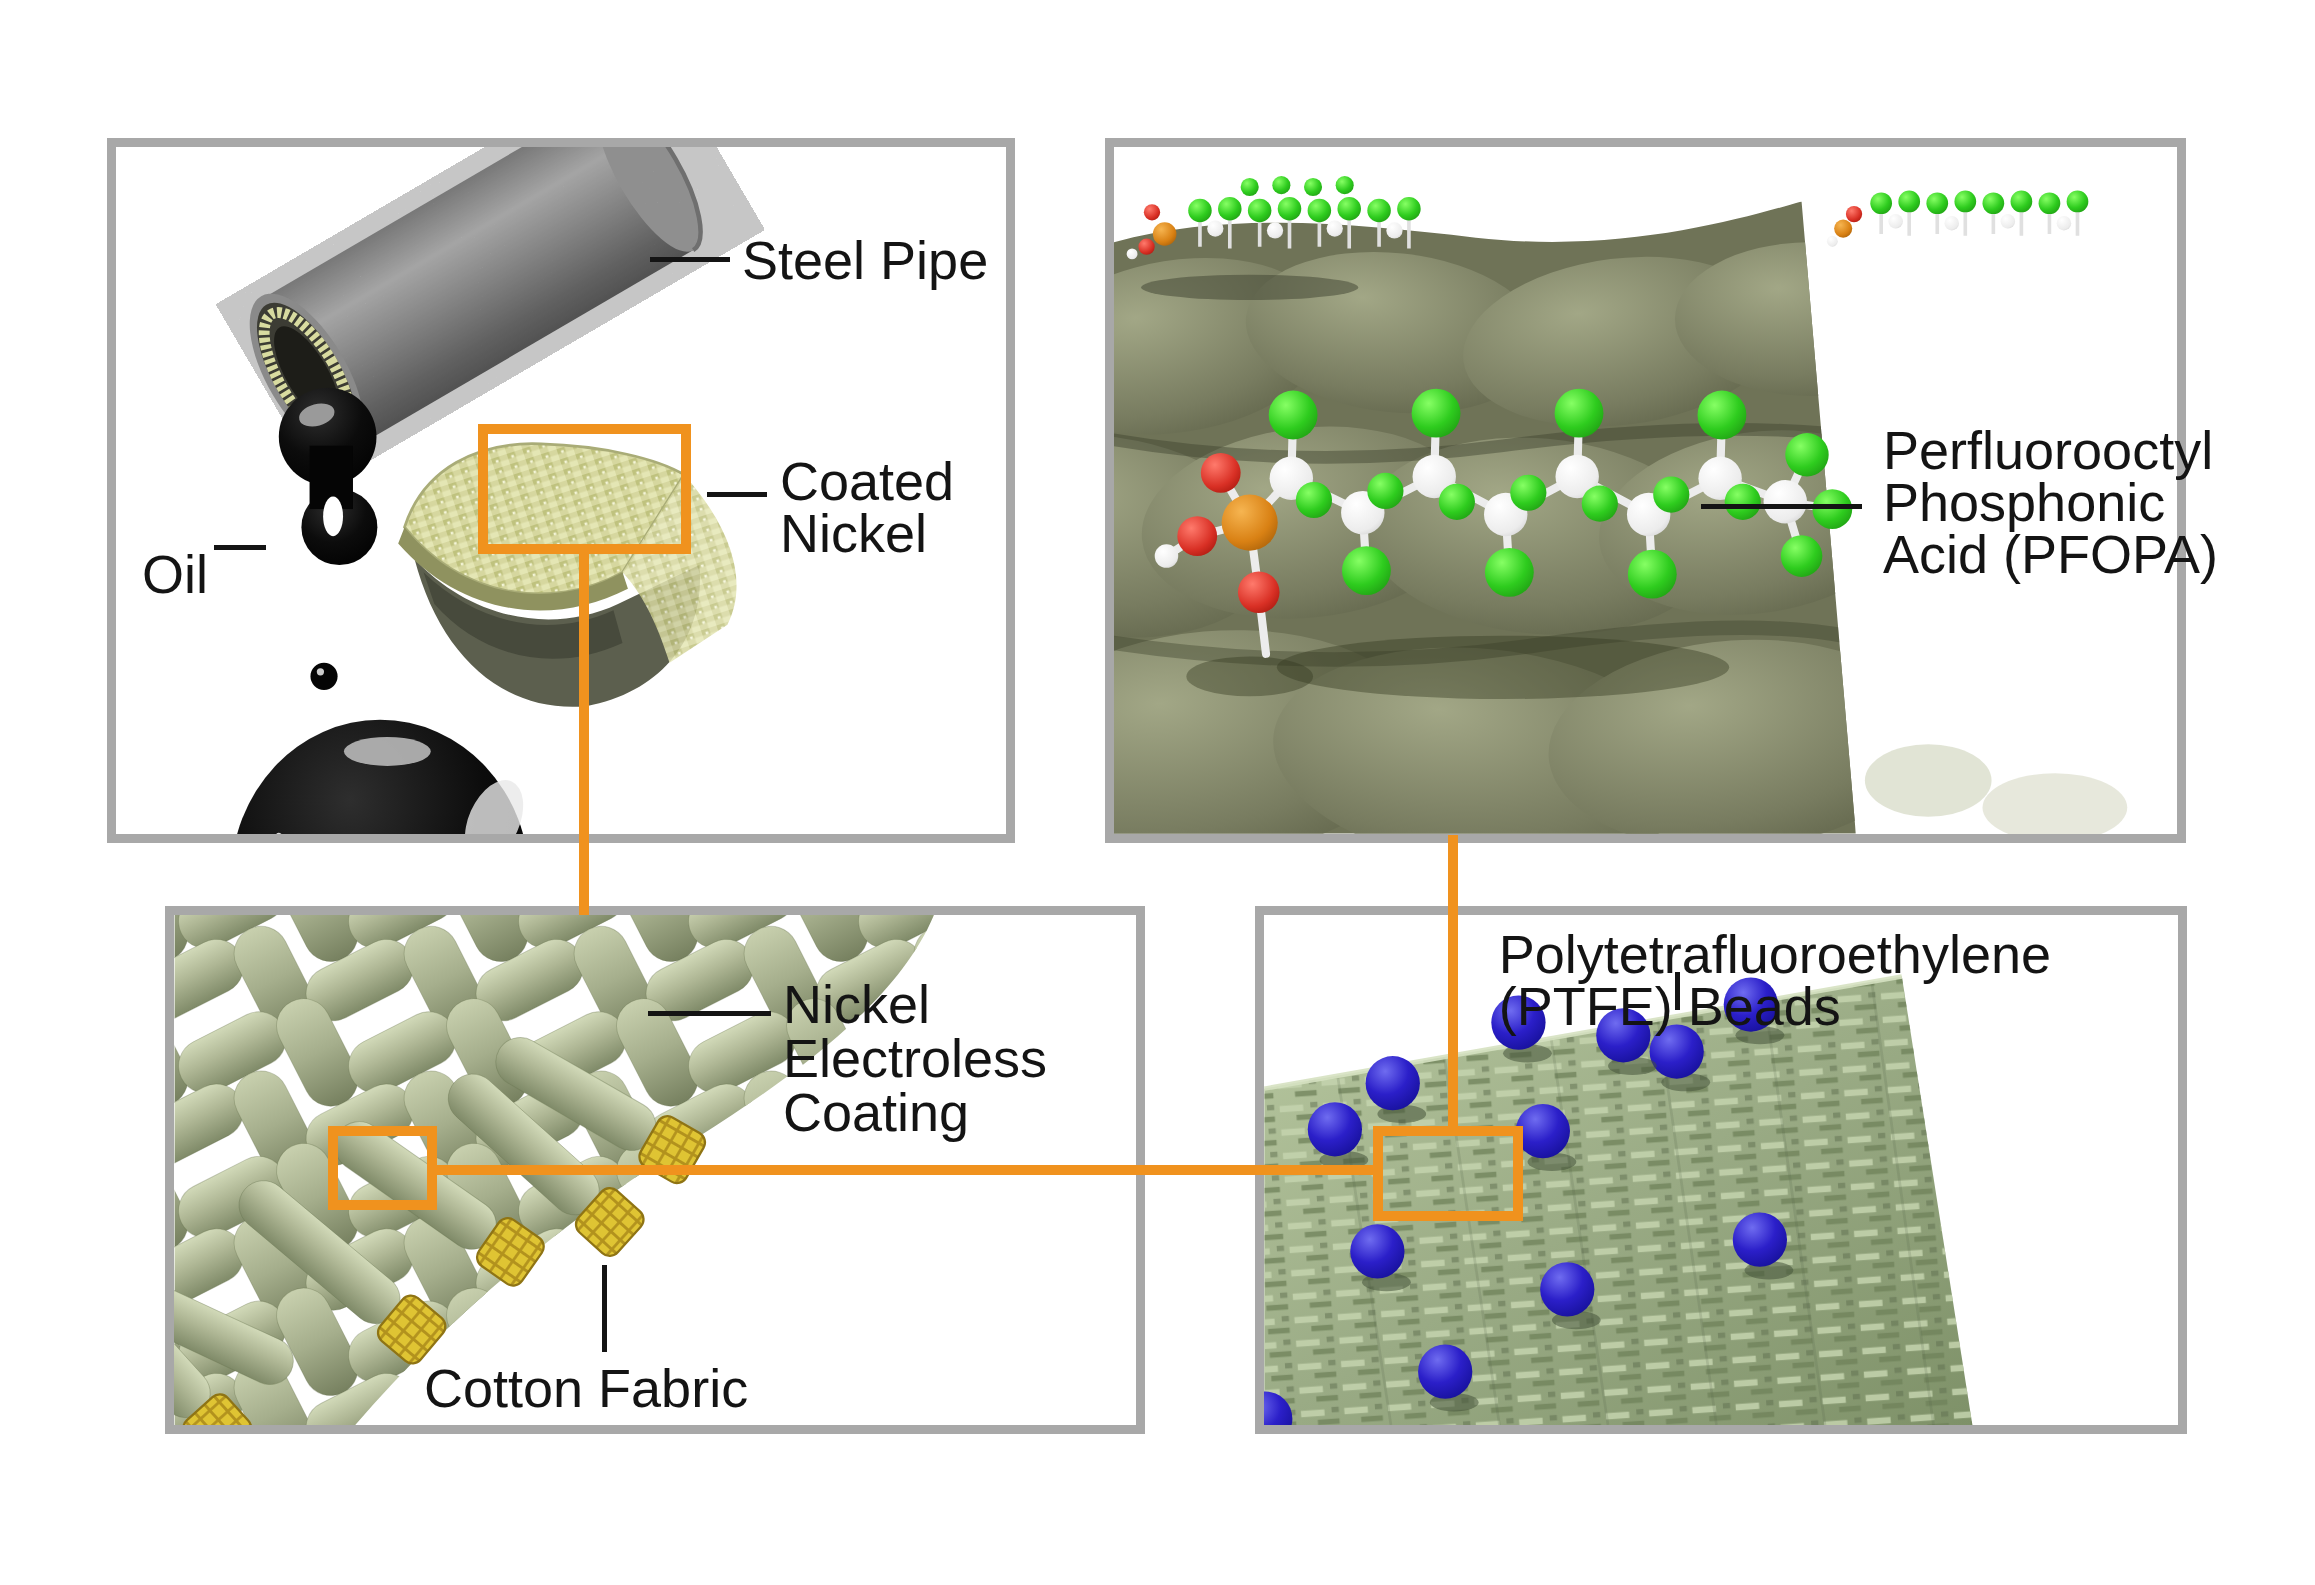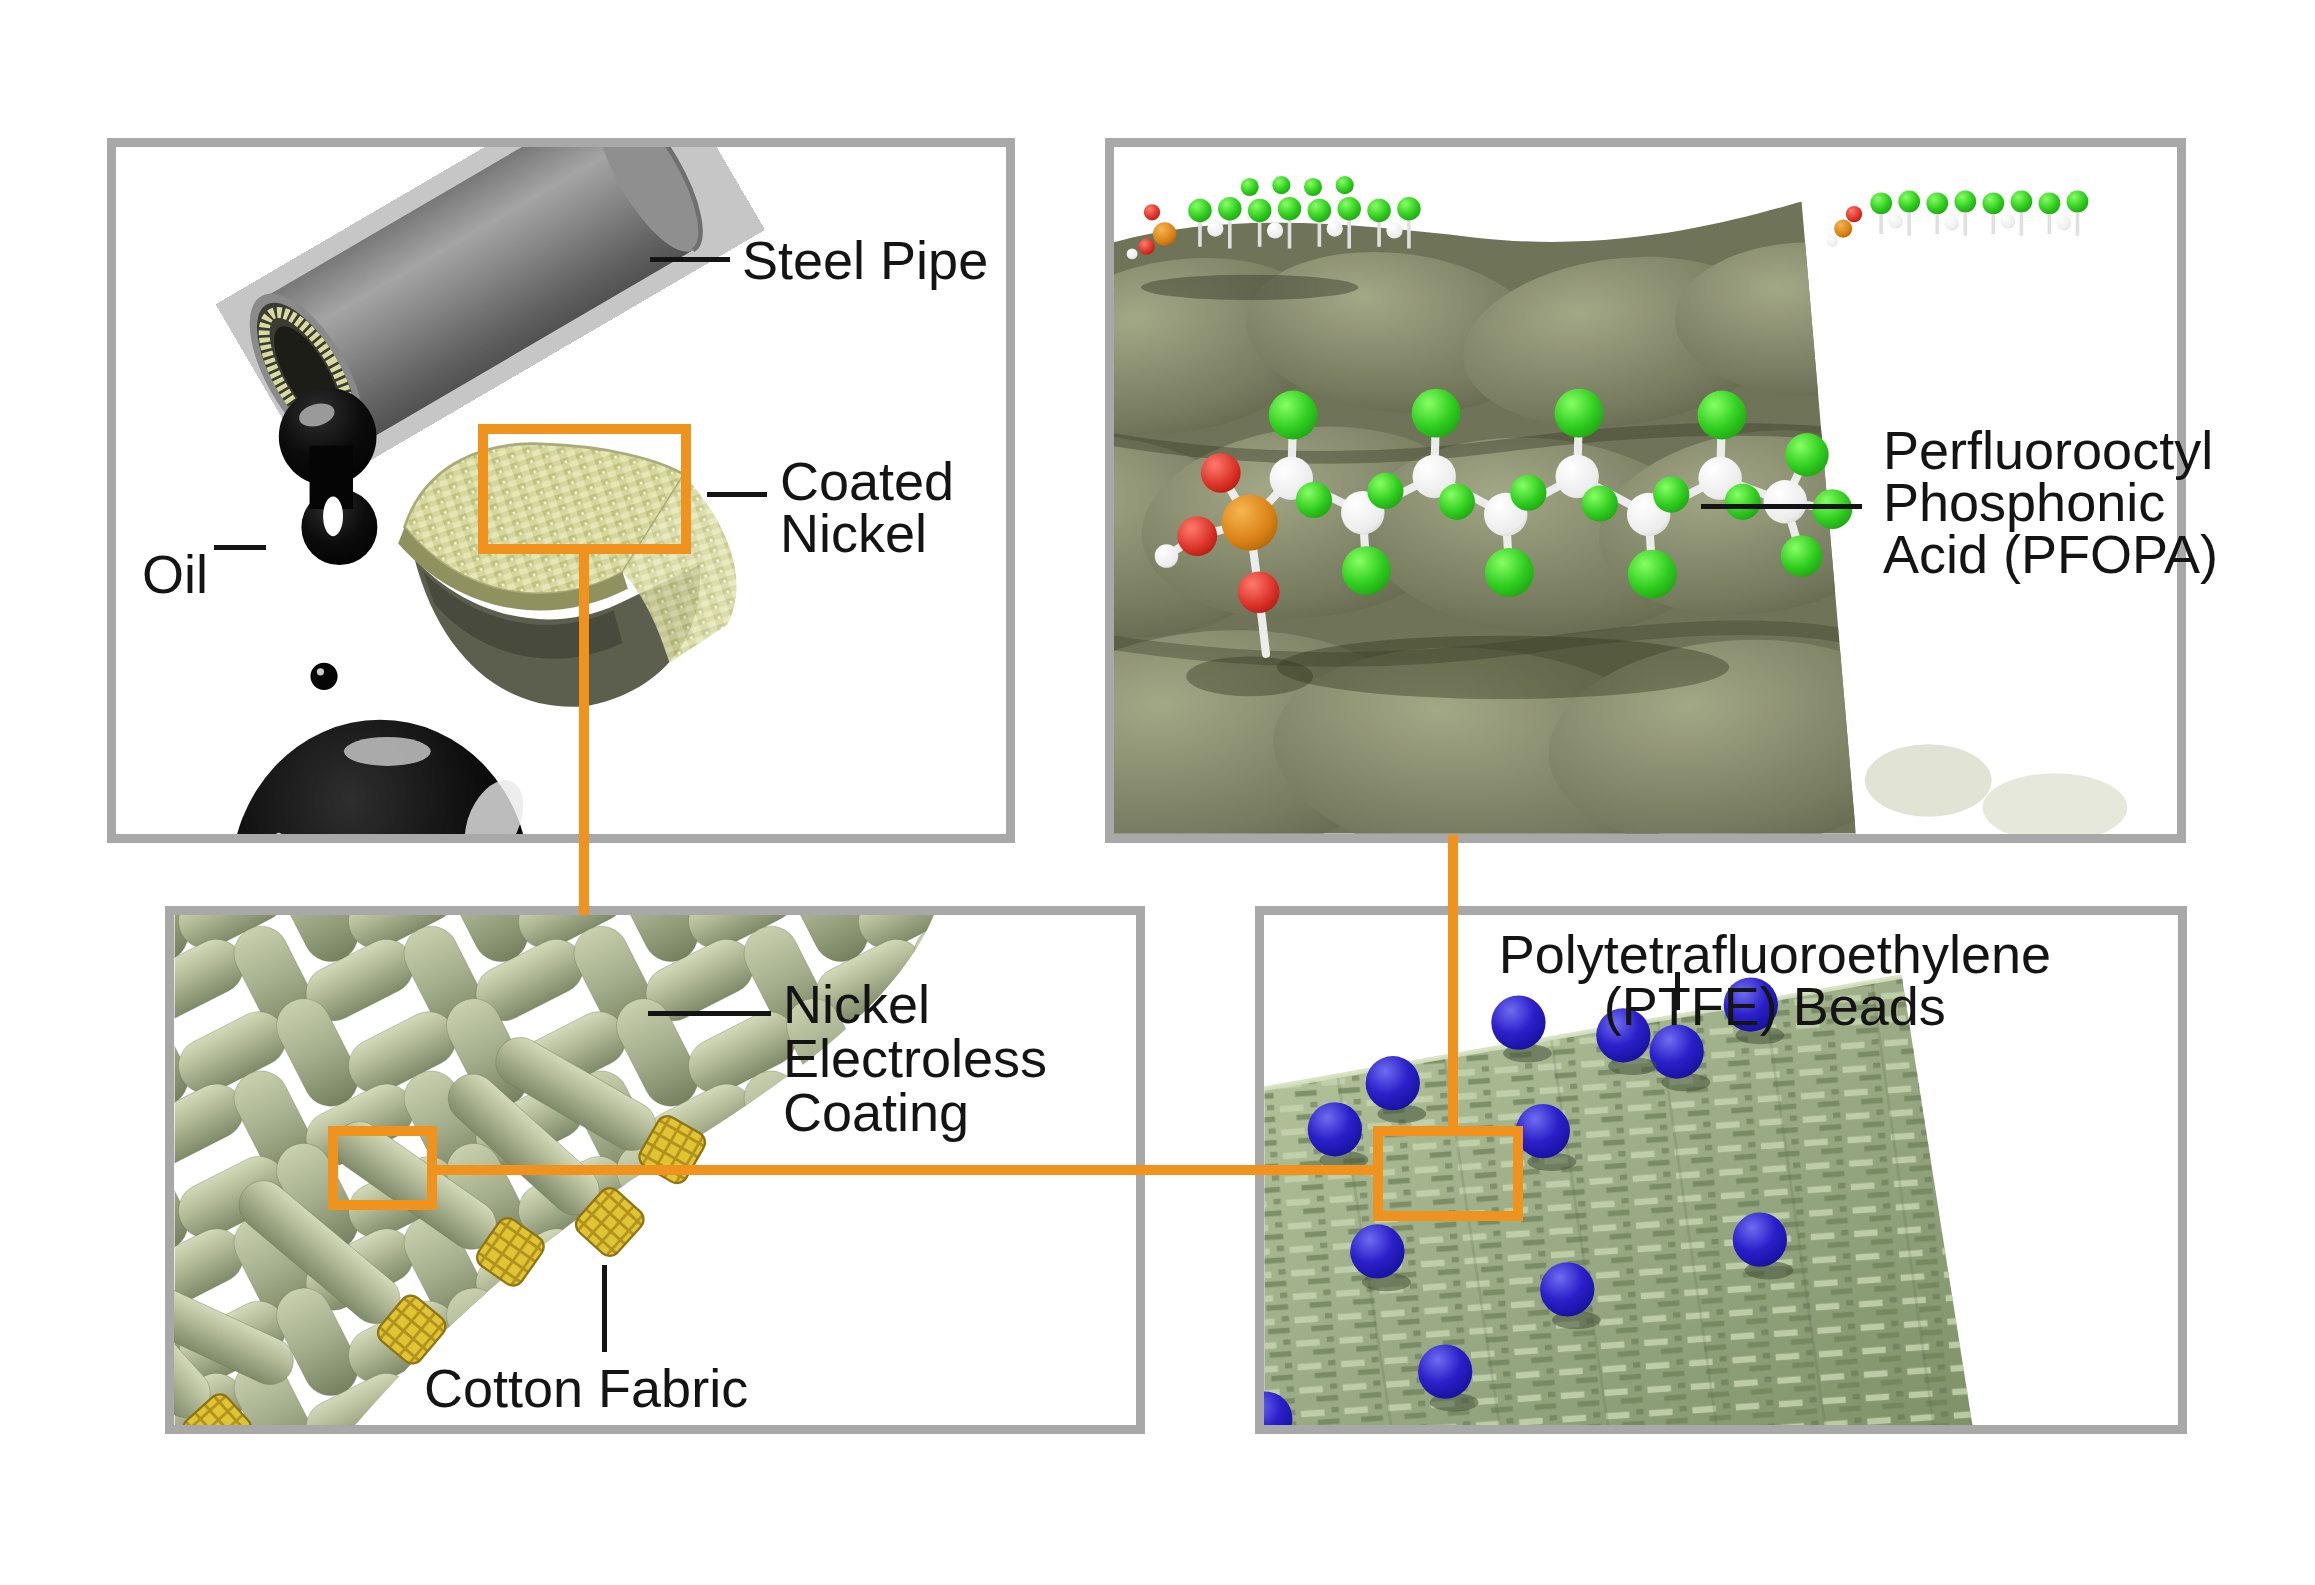--- a/index.html
+++ b/index.html
@@ -11,21 +11,21 @@
   #panel-weave  {left:165px; top:906px; width:980px; height:528px;}
   #panel-beads  {left:1255px;top:906px; width:932px; height:528px;}
   .panel svg{position:absolute;left:0;top:0;width:100%;height:100%;display:block;}
   .lbl{position:absolute;font-size:54px;line-height:52px;white-space:pre-line;z-index:6;}
   #lbl-steel  {left:742px; top:234px;}
   #lbl-coated {left:780px; top:455px;line-height:52px;}
   #lbl-oil    {left:142px; top:528px;margin-top:20px;}
   #lbl-pfopa  {left:1883px;top:424px;line-height:52px;}
   #lbl-nickel {left:783px; top:937px;line-height:54px;margin-top:40px;}
   #lbl-cotton {left:424px; top:1362px;width:362px;text-align:left;}
-  #lbl-ptfe   {right:265px;top:928px;line-height:52px;text-align:center;}
+  #lbl-ptfe   {right:265px;top:928px;line-height:52px;text-align:left;}
   .ptr{position:absolute;background:#141414;z-index:4;}
   #ptr-steel  {left:650px; top:257px; width:80px; height:4.5px;}
   #ptr-coated {left:707px; top:492px; width:60px; height:4.5px;}
   #ptr-oil    {left:214px; top:545px; width:52px; height:4.5px;}
   #ptr-pfopa  {left:1701px;top:504px; width:161px;height:4.5px;}
   #ptr-nickel {left:648px; top:1011px;width:123px;height:4.5px;}
   #ptr-cotton {left:602px; top:1265px;width:4.5px;  height:87px;}
   #ptr-ptfe   {left:1675px;top:972px;width:4.5px;  height:38px;}
   .hl{position:absolute;z-index:5;}
   .hl-rect{border:10px solid var(--highlight-orange,#F0921E);box-sizing:border-box;background:transparent;}

